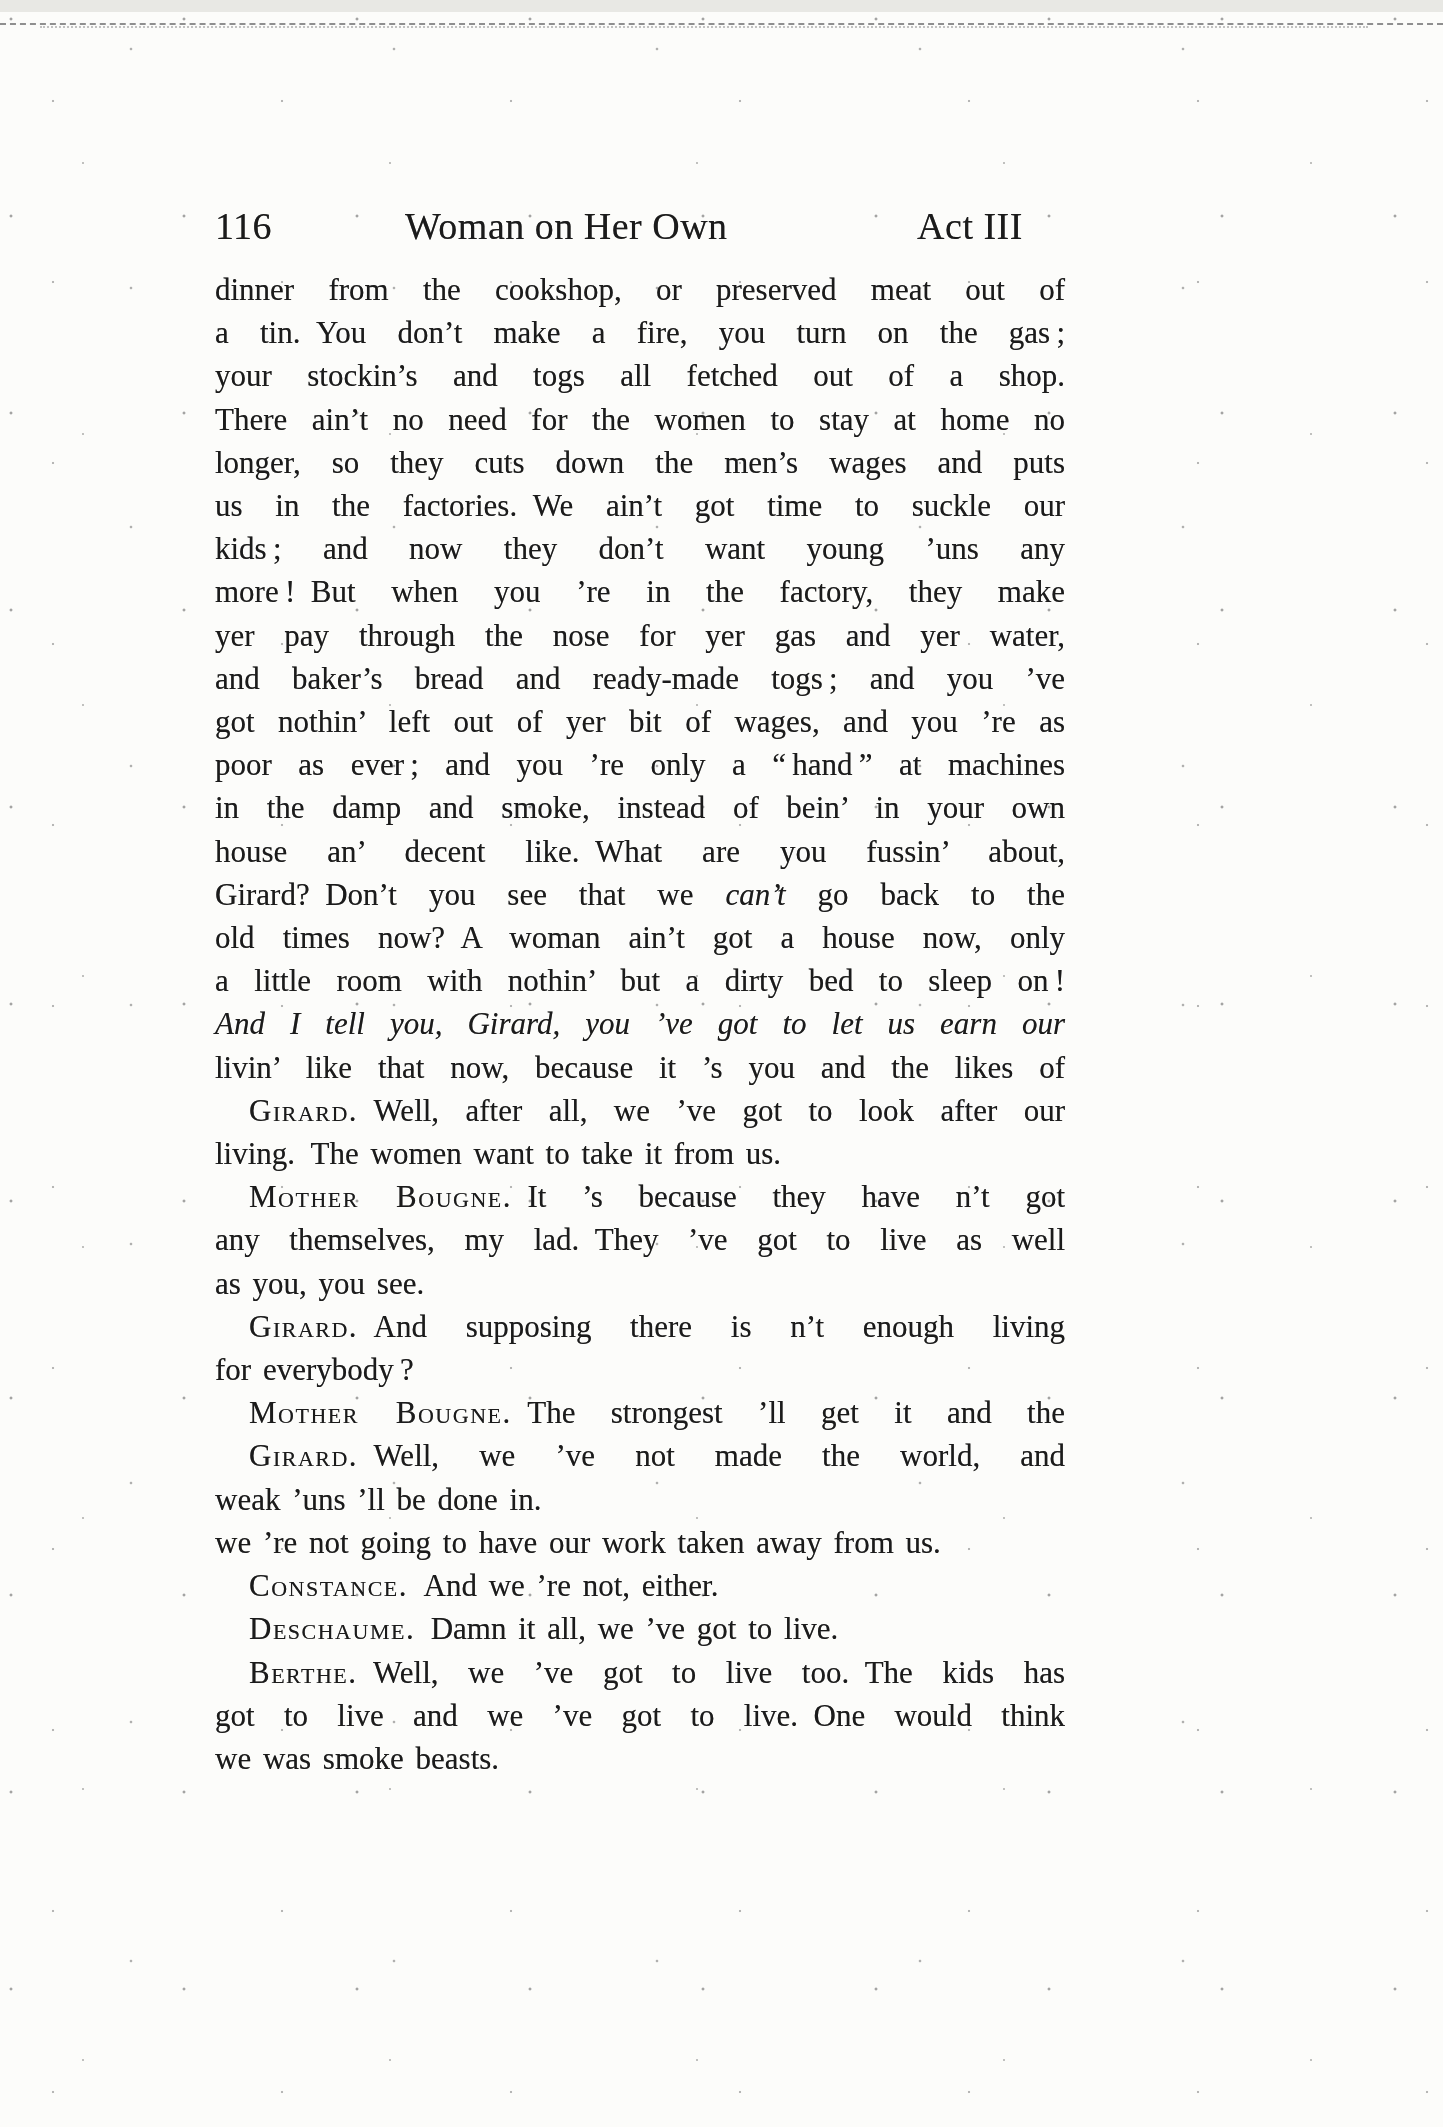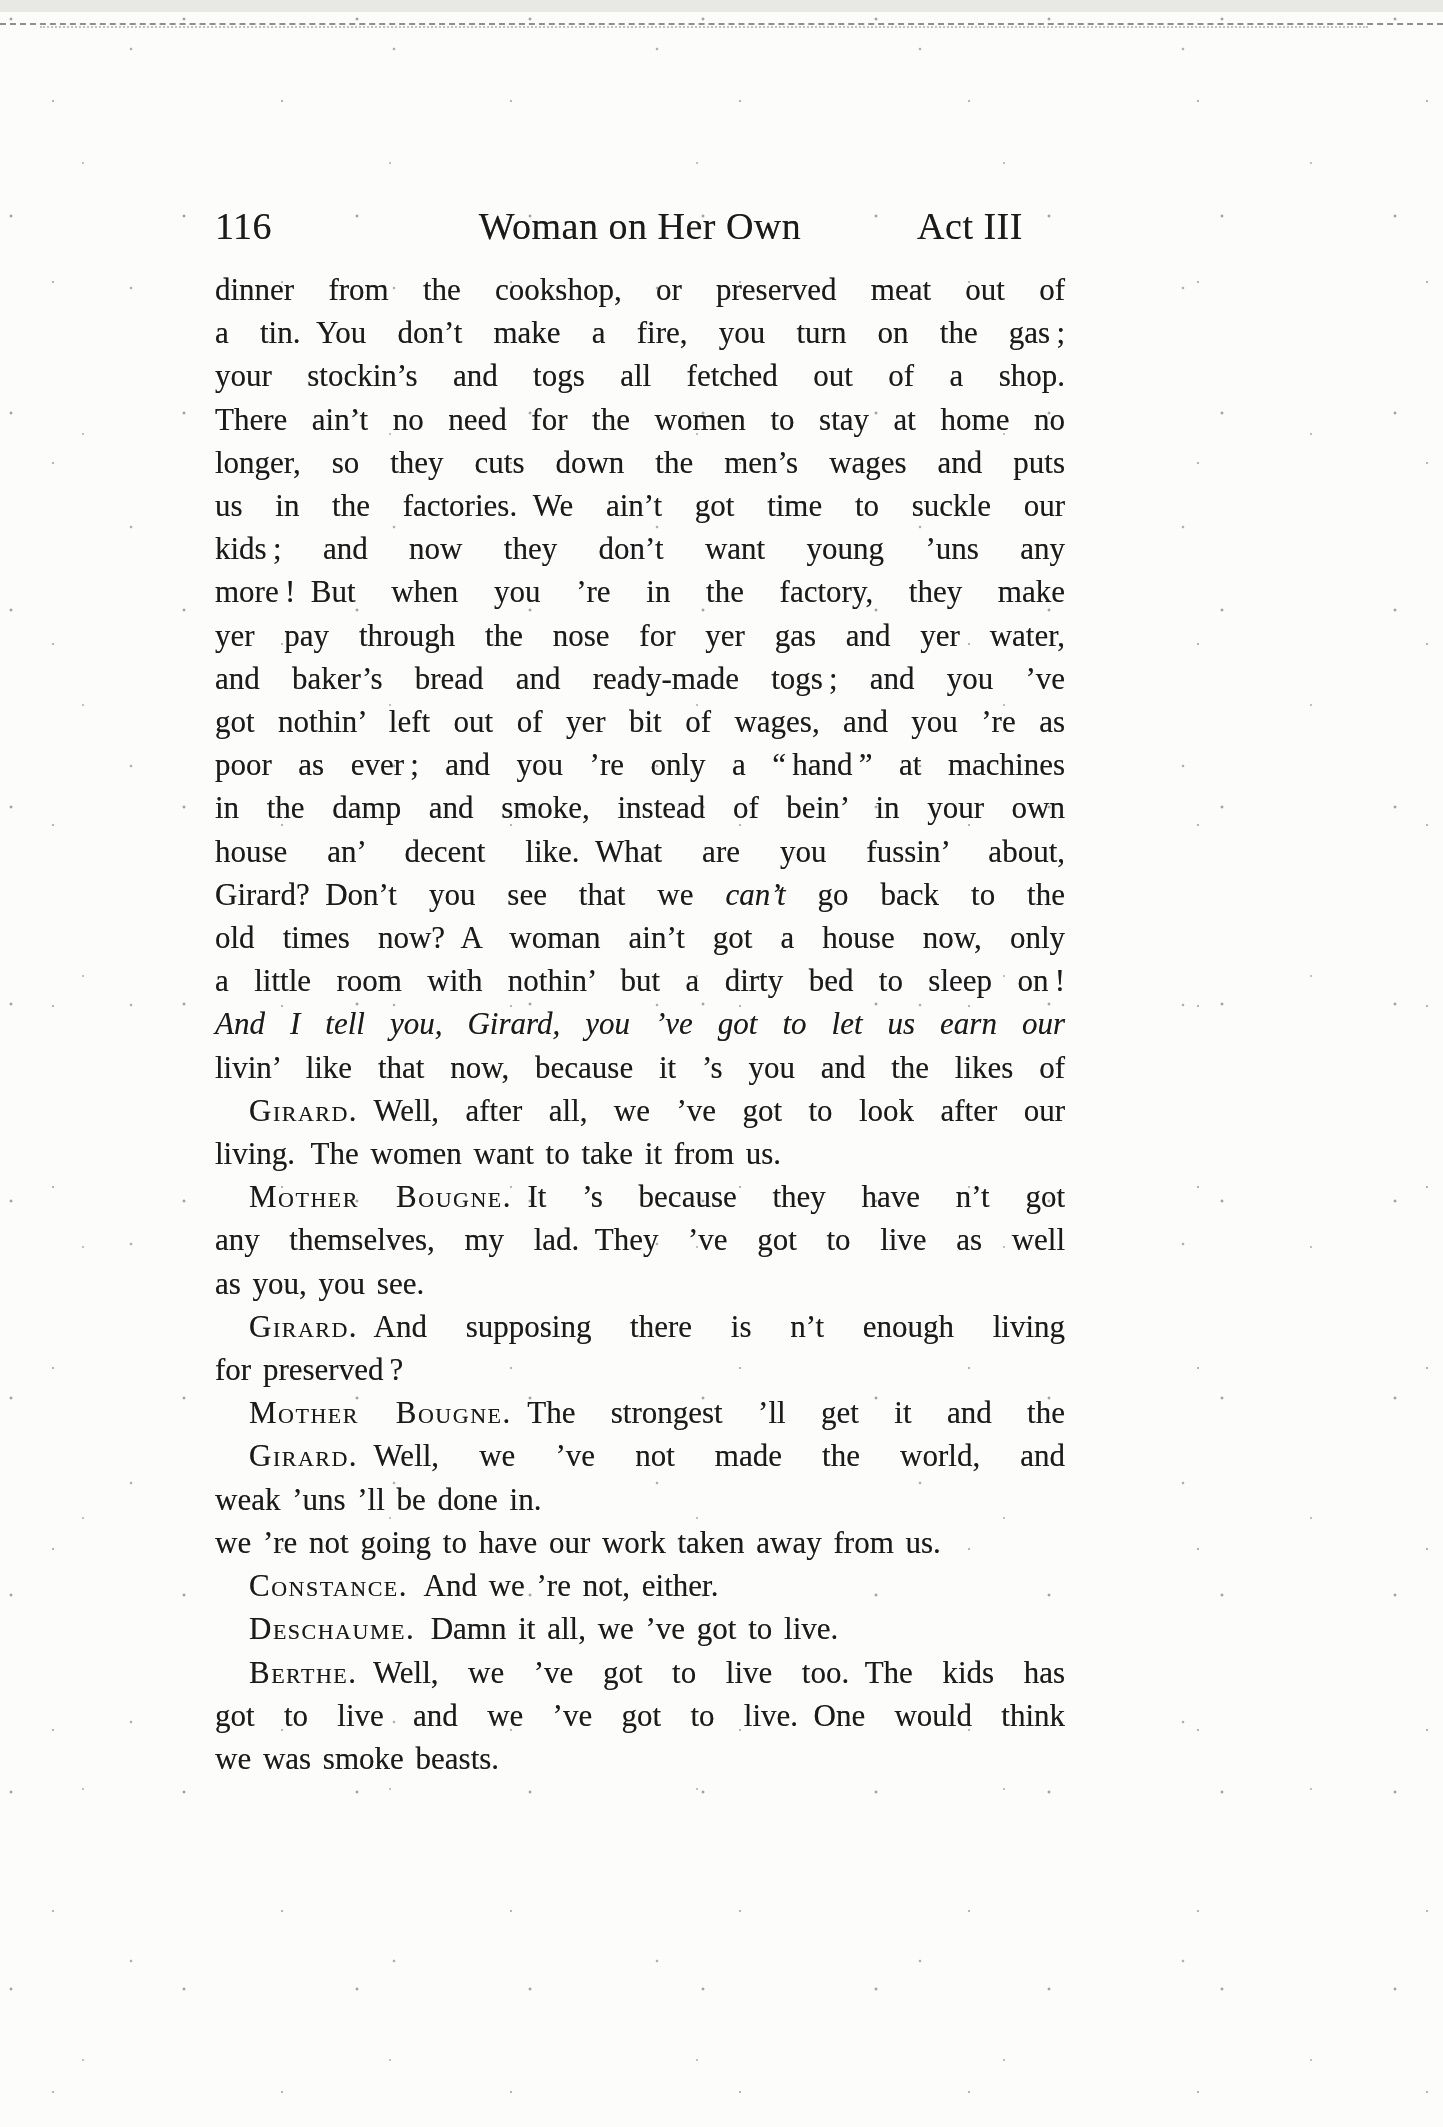--- a/index.html
+++ b/index.html
@@ -36,21 +36,21 @@
     position:absolute;left:215px;top:192px;width:850px;
   }
   .header{
     display:flex;align-items:baseline;
     font-size:38px;line-height:44px;
     letter-spacing:0.5px;
     margin-bottom:20px;
     text-shadow:0 0 0.6px rgba(10,10,10,.55);
   }
   .pagenum{width:190px;text-align:left;}
-  .title{flex:1;text-align:center;}
+  .title{flex:1;text-align:left;}
   .act{width:190px;text-align:center;}
   .body{
     font-size:31px;line-height:43.2px;
     word-spacing:4px;
     text-shadow:0 0 0.6px rgba(10,10,10,.5);
   }
   .line{
     text-align:justify;
     text-align-last:justify;
     min-height:43.2px;
@@ -102,21 +102,21 @@
         <div class="line"><span>old times now? A woman ain’t got a house now, only</span></div>
         <div class="line"><span>a little room with nothin’ but a dirty bed to sleep on !</span></div>
         <div class="line"><span class="it">And I tell you, Girard, you ’ve got to let us earn our</span></div>
         <div class="line"><span>livin’ like that now, because it ’s you and the likes of</span></div>
         <div class="line ind"><span class="sp">Girard.</span><span> Well, after all, we ’ve got to look after our</span></div>
         <div class="line noj"><span>living. The women want to take it from us.</span></div>
         <div class="line ind"><span class="sp">Mother Bougne.</span><span> It ’s because they have n’t got</span></div>
         <div class="line"><span>any themselves, my lad. They ’ve got to live as well</span></div>
         <div class="line noj"><span>as you, you see.</span></div>
         <div class="line ind"><span class="sp">Girard.</span><span> And supposing there is n’t enough living</span></div>
-        <div class="line noj"><span>for preserved ?</span></div>
+        <div class="line noj"><span>for everybody ?</span></div>
         <div class="line ind"><span class="sp">Mother Bougne.</span><span> The strongest ’ll get it and the</span></div>
         <div class="line ind"><span class="sp">Girard.</span><span> Well, we ’ve not made the world, and</span></div>
         <div class="line noj"><span>weak ’uns ’ll be done in.</span></div>
         <div class="line noj"><span>we ’re not going to have our work taken away from us.</span></div>
         <div class="line noj ind"><span class="sp">Constance.</span><span> And we ’re not, either.</span></div>
         <div class="line noj ind"><span class="sp">Deschaume.</span><span> Damn it all, we ’ve got to live.</span></div>
         <div class="line ind"><span class="sp">Berthe.</span><span> Well, we ’ve got to live too. The kids has</span></div>
         <div class="line"><span>got to live and we ’ve got to live. One would think</span></div>
         <div class="line noj"><span>we was smoke beasts.</span></div>
       </div>

